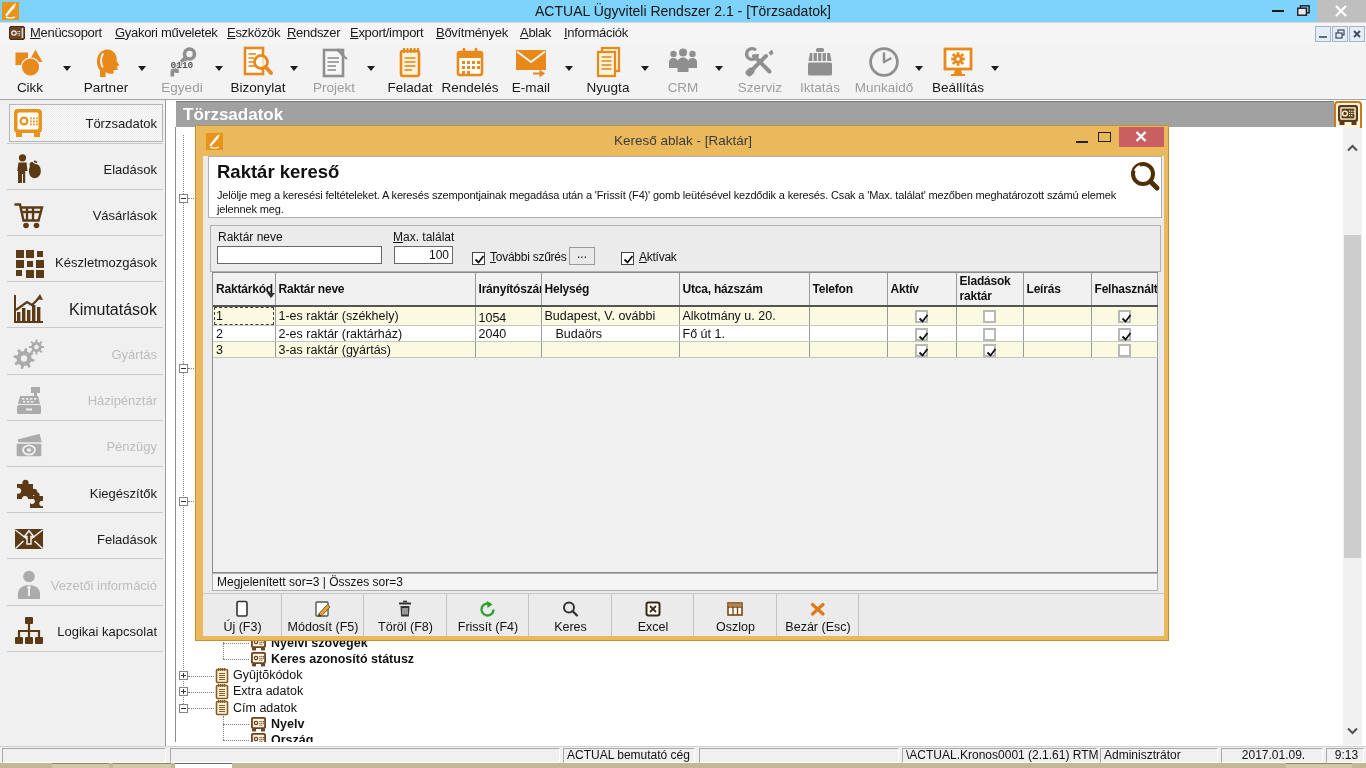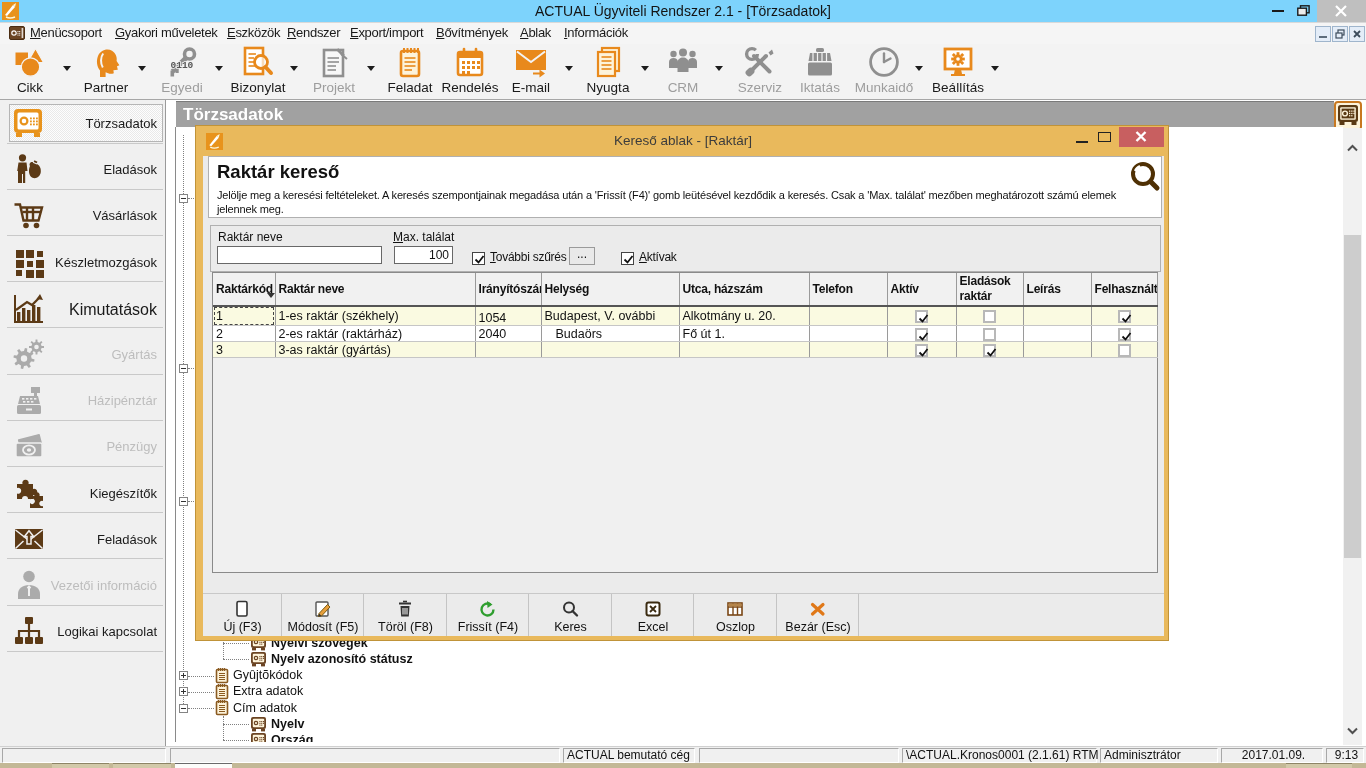--- a/index.html
+++ b/index.html
@@ -506,21 +506,21 @@
           <rect x="9.4" y="6.8" width="1.1" height="1.1"></rect>
           <rect x="11.2" y="6.8" width="1.1" height="1.1"></rect>
           <rect x="13" y="6.8" width="1.1" height="1.1"></rect>
           <rect x="9.4" y="8.6" width="1.1" height="1.1"></rect>
           <rect x="11.2" y="8.6" width="1.1" height="1.1"></rect>
         </g>
         <rect x="2" y="13" width="4" height="2.4" fill="#6b4423"></rect>
         <rect x="11" y="13" width="4" height="2.4" fill="#6b4423"></rect>
       </svg>
     </div>
-    <div class="a nw" style="left:95px;top:524.9px;font-size:12.5px;font-weight:bold;color:#111">Nyelv azonosító státusz</div>
+    <div class="a nw" style="left:95px;top:524.9px;font-size:12.5px;font-weight:bold;color:#111">Keres azonosító státusz</div>
     <div class="a" style="left:12px;top:548.6px;width:26px;height:1px;border-top:1px dotted #808080"></div>
     <div class="a" style="left:3px;top:544.1px;width:9px;height:9px;background:#fff;border:1px solid #848484"></div>
     <div class="a" style="left:5px;top:548.1px;width:5px;height:1px;background:#333"></div>
     <div class="a" style="left:7px;top:546.1px;width:1px;height:5px;background:#333"></div>
     <div class="a" style="left:38px;top:540.6px">
       <svg width="16" height="16">
         <rect x="2.5" y="1.5" width="11" height="13" rx="1" fill="#fdf3da" stroke="#8a5a20" stroke-width="1.6"></rect>
         <g stroke="#8a5a20" stroke-width="1">
           <path d="M5 5.5 H11"></path>
           <path d="M5 7.5 H11"></path>
@@ -788,20 +788,21 @@
                   </svg></span></td>
               <td style="border-right:1px solid #9a9a9a;border-bottom:1px solid #c6c6c6;padding:0 0 0 3px;overflow:hidden;white-space:nowrap;text-align:center;padding:0"><span style="display:inline-block;width:13px;height:13px;background:#fff;border:2px solid #b8b8b8;vertical-align:middle"><svg width="13" height="13">
                     <path d="M2.5 6.5 L5.5 9.5 L10.5 3" fill="none" stroke="#111" stroke-width="1.8"></path>
                   </svg></span></td>
               <td style="border-right:1px solid #9a9a9a;border-bottom:1px solid #c6c6c6;padding:0 0 0 3px;overflow:hidden;white-space:nowrap"></td>
               <td style="border-right:1px solid #9a9a9a;border-bottom:1px solid #c6c6c6;padding:0 0 0 3px;overflow:hidden;white-space:nowrap;text-align:center;padding:0"><span style="display:inline-block;width:13px;height:13px;background:#fff;border:2px solid #b8b8b8;vertical-align:middle"></span></td>
             </tr>
           </tbody>
         </table>
       </div>
+      <div class="a nw" style="left:9px;top:417px;width:946px;height:18px;background:#f5f5f5;border:1px solid #b0b0b0;font-size:12px;line-height:16px;padding-left:4px;color:#111">Megjelenített sor=3 | Összes sor=3</div>
       <div class="a" style="left:0;top:437px;width:961px;height:43px;background:#ebebeb;border-top:1px solid #c8c8c8">
         <div class="a" style="left:0px;top:0;width:79px;height:43px;border-right:1px solid #c4c4c4">
           <div class="a" style="left:30px;top:6px">
             <svg width="18" height="18">
               <rect x="4" y="1.5" width="10" height="14.5" rx="1.5" fill="#fff" stroke="#333" stroke-width="1.6"></rect>
             </svg>
           </div>
           <div class="a nw" style="left:0;top:26px;width:79px;text-align:center;font-size:12.5px;color:#111">Új (F3)</div>
         </div>
         <div class="a" style="left:79px;top:0;width:82px;height:43px;border-right:1px solid #c4c4c4">

